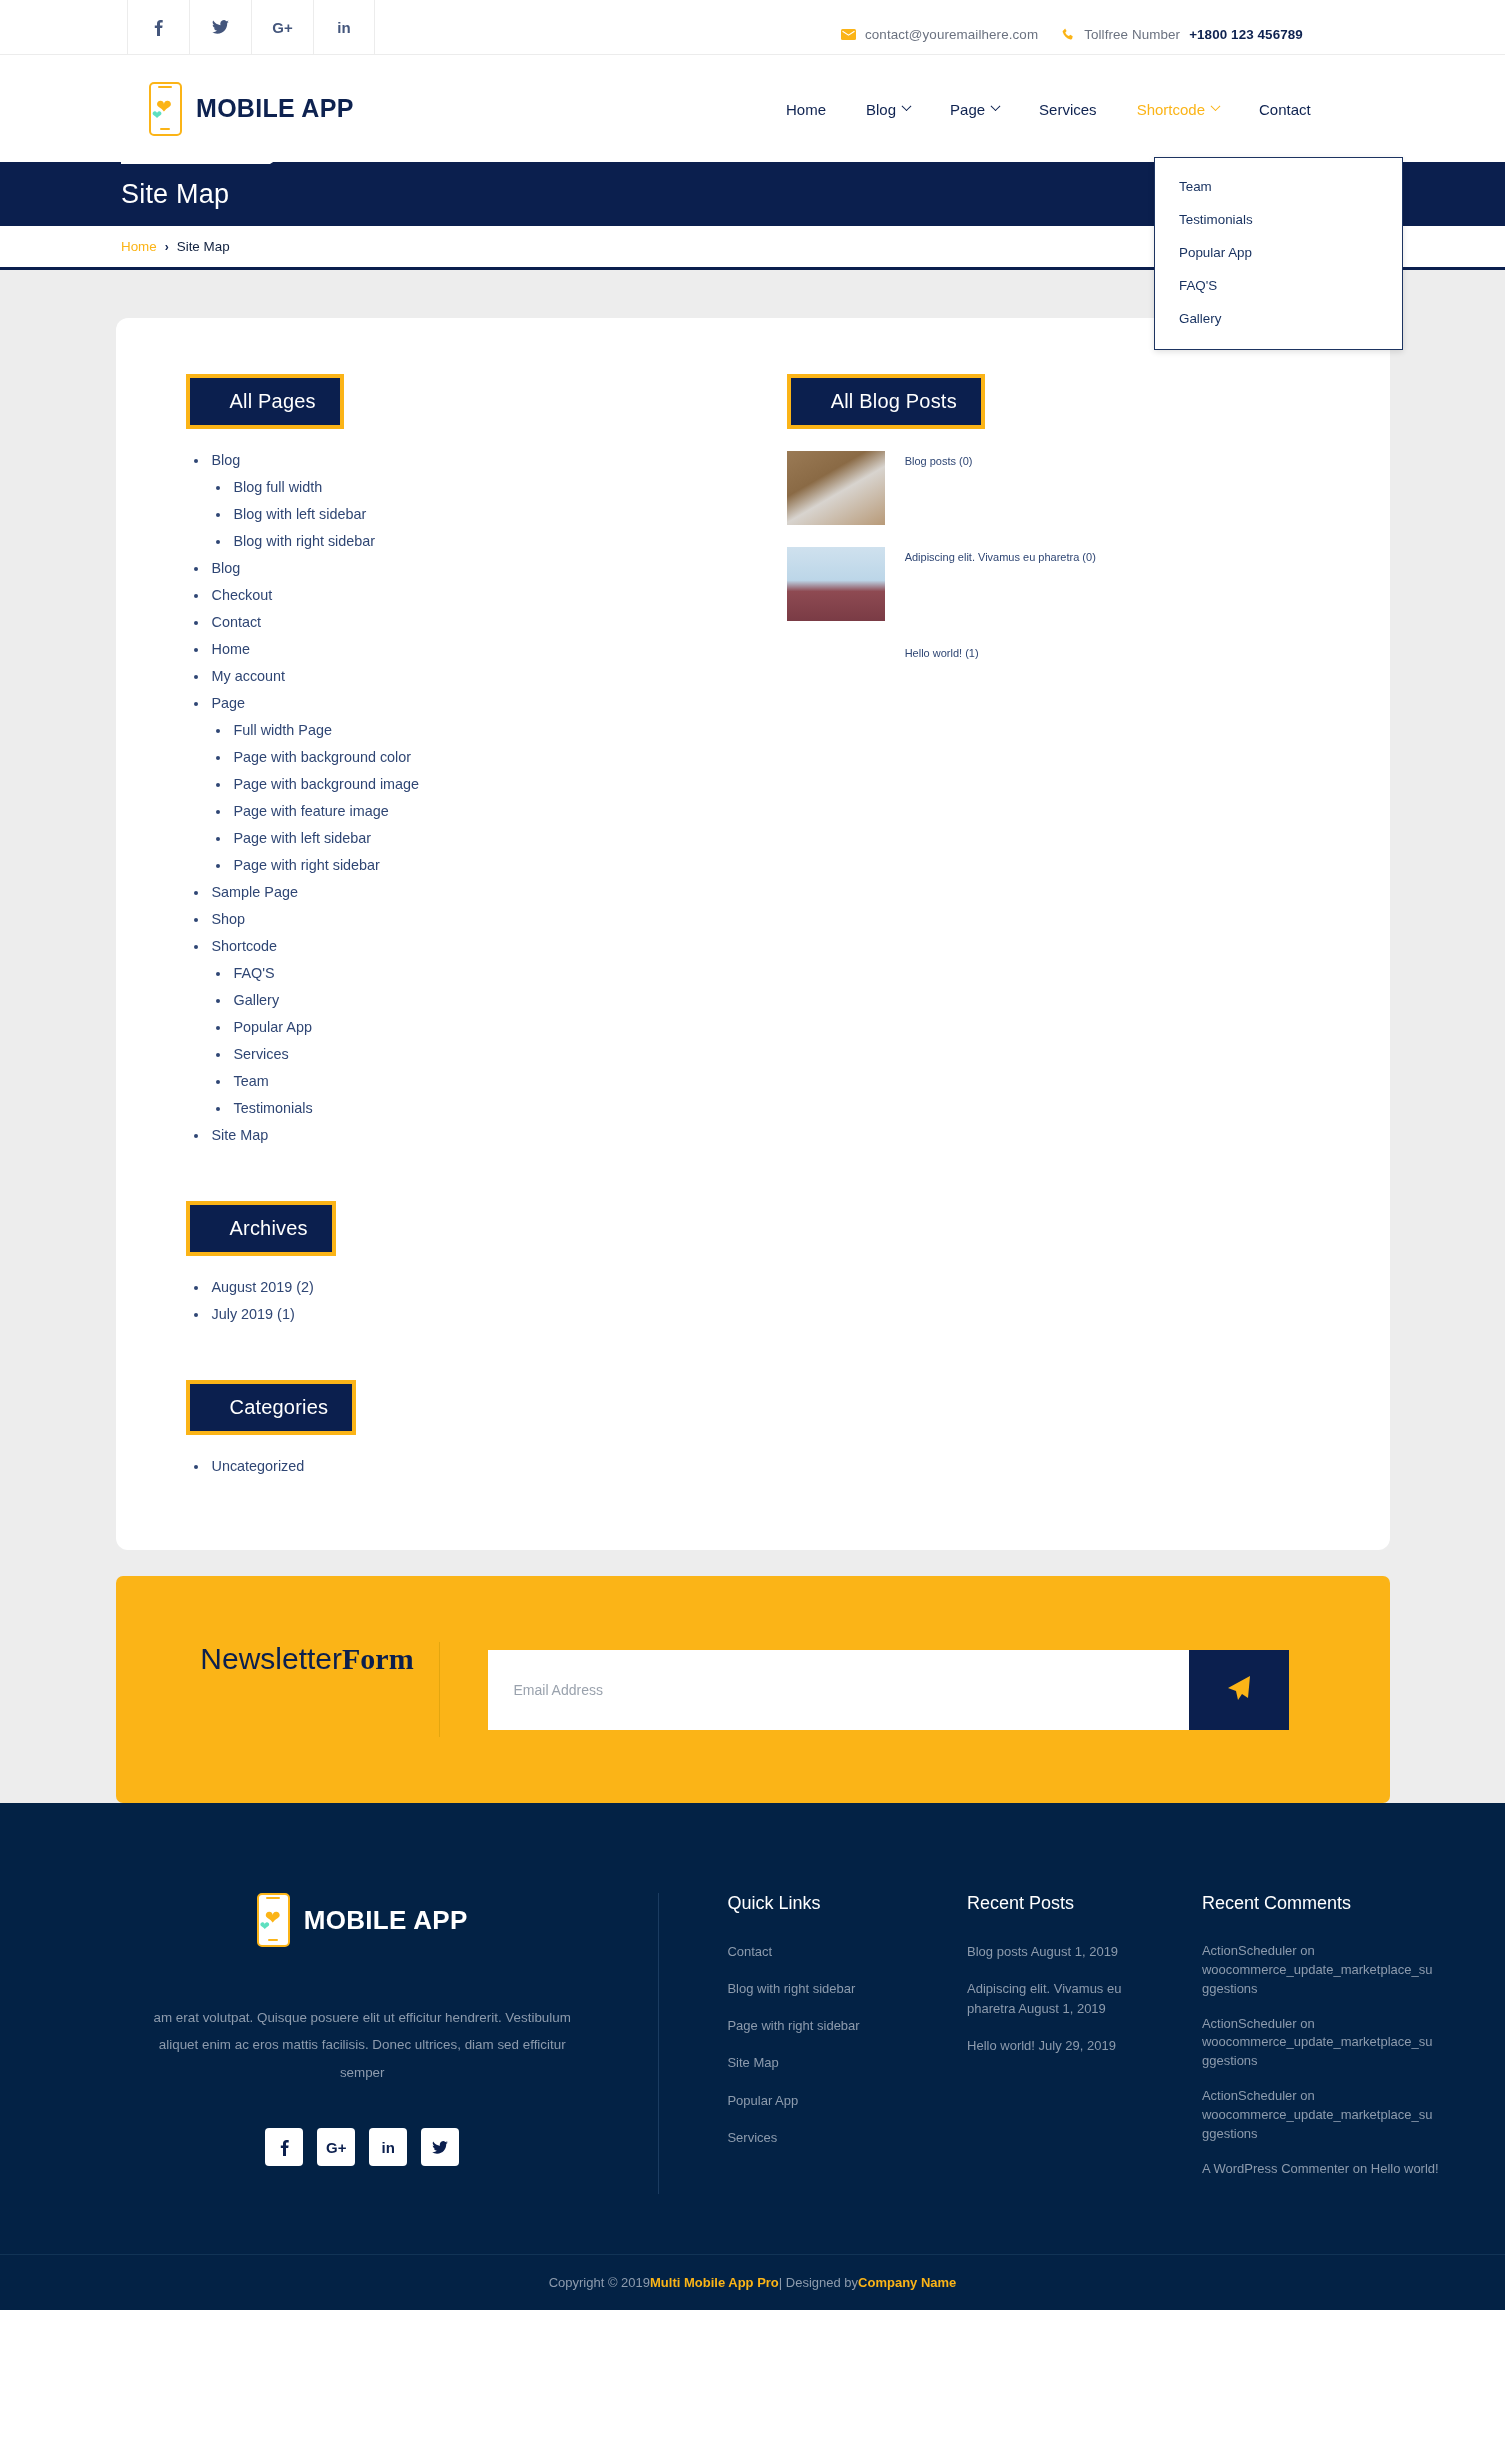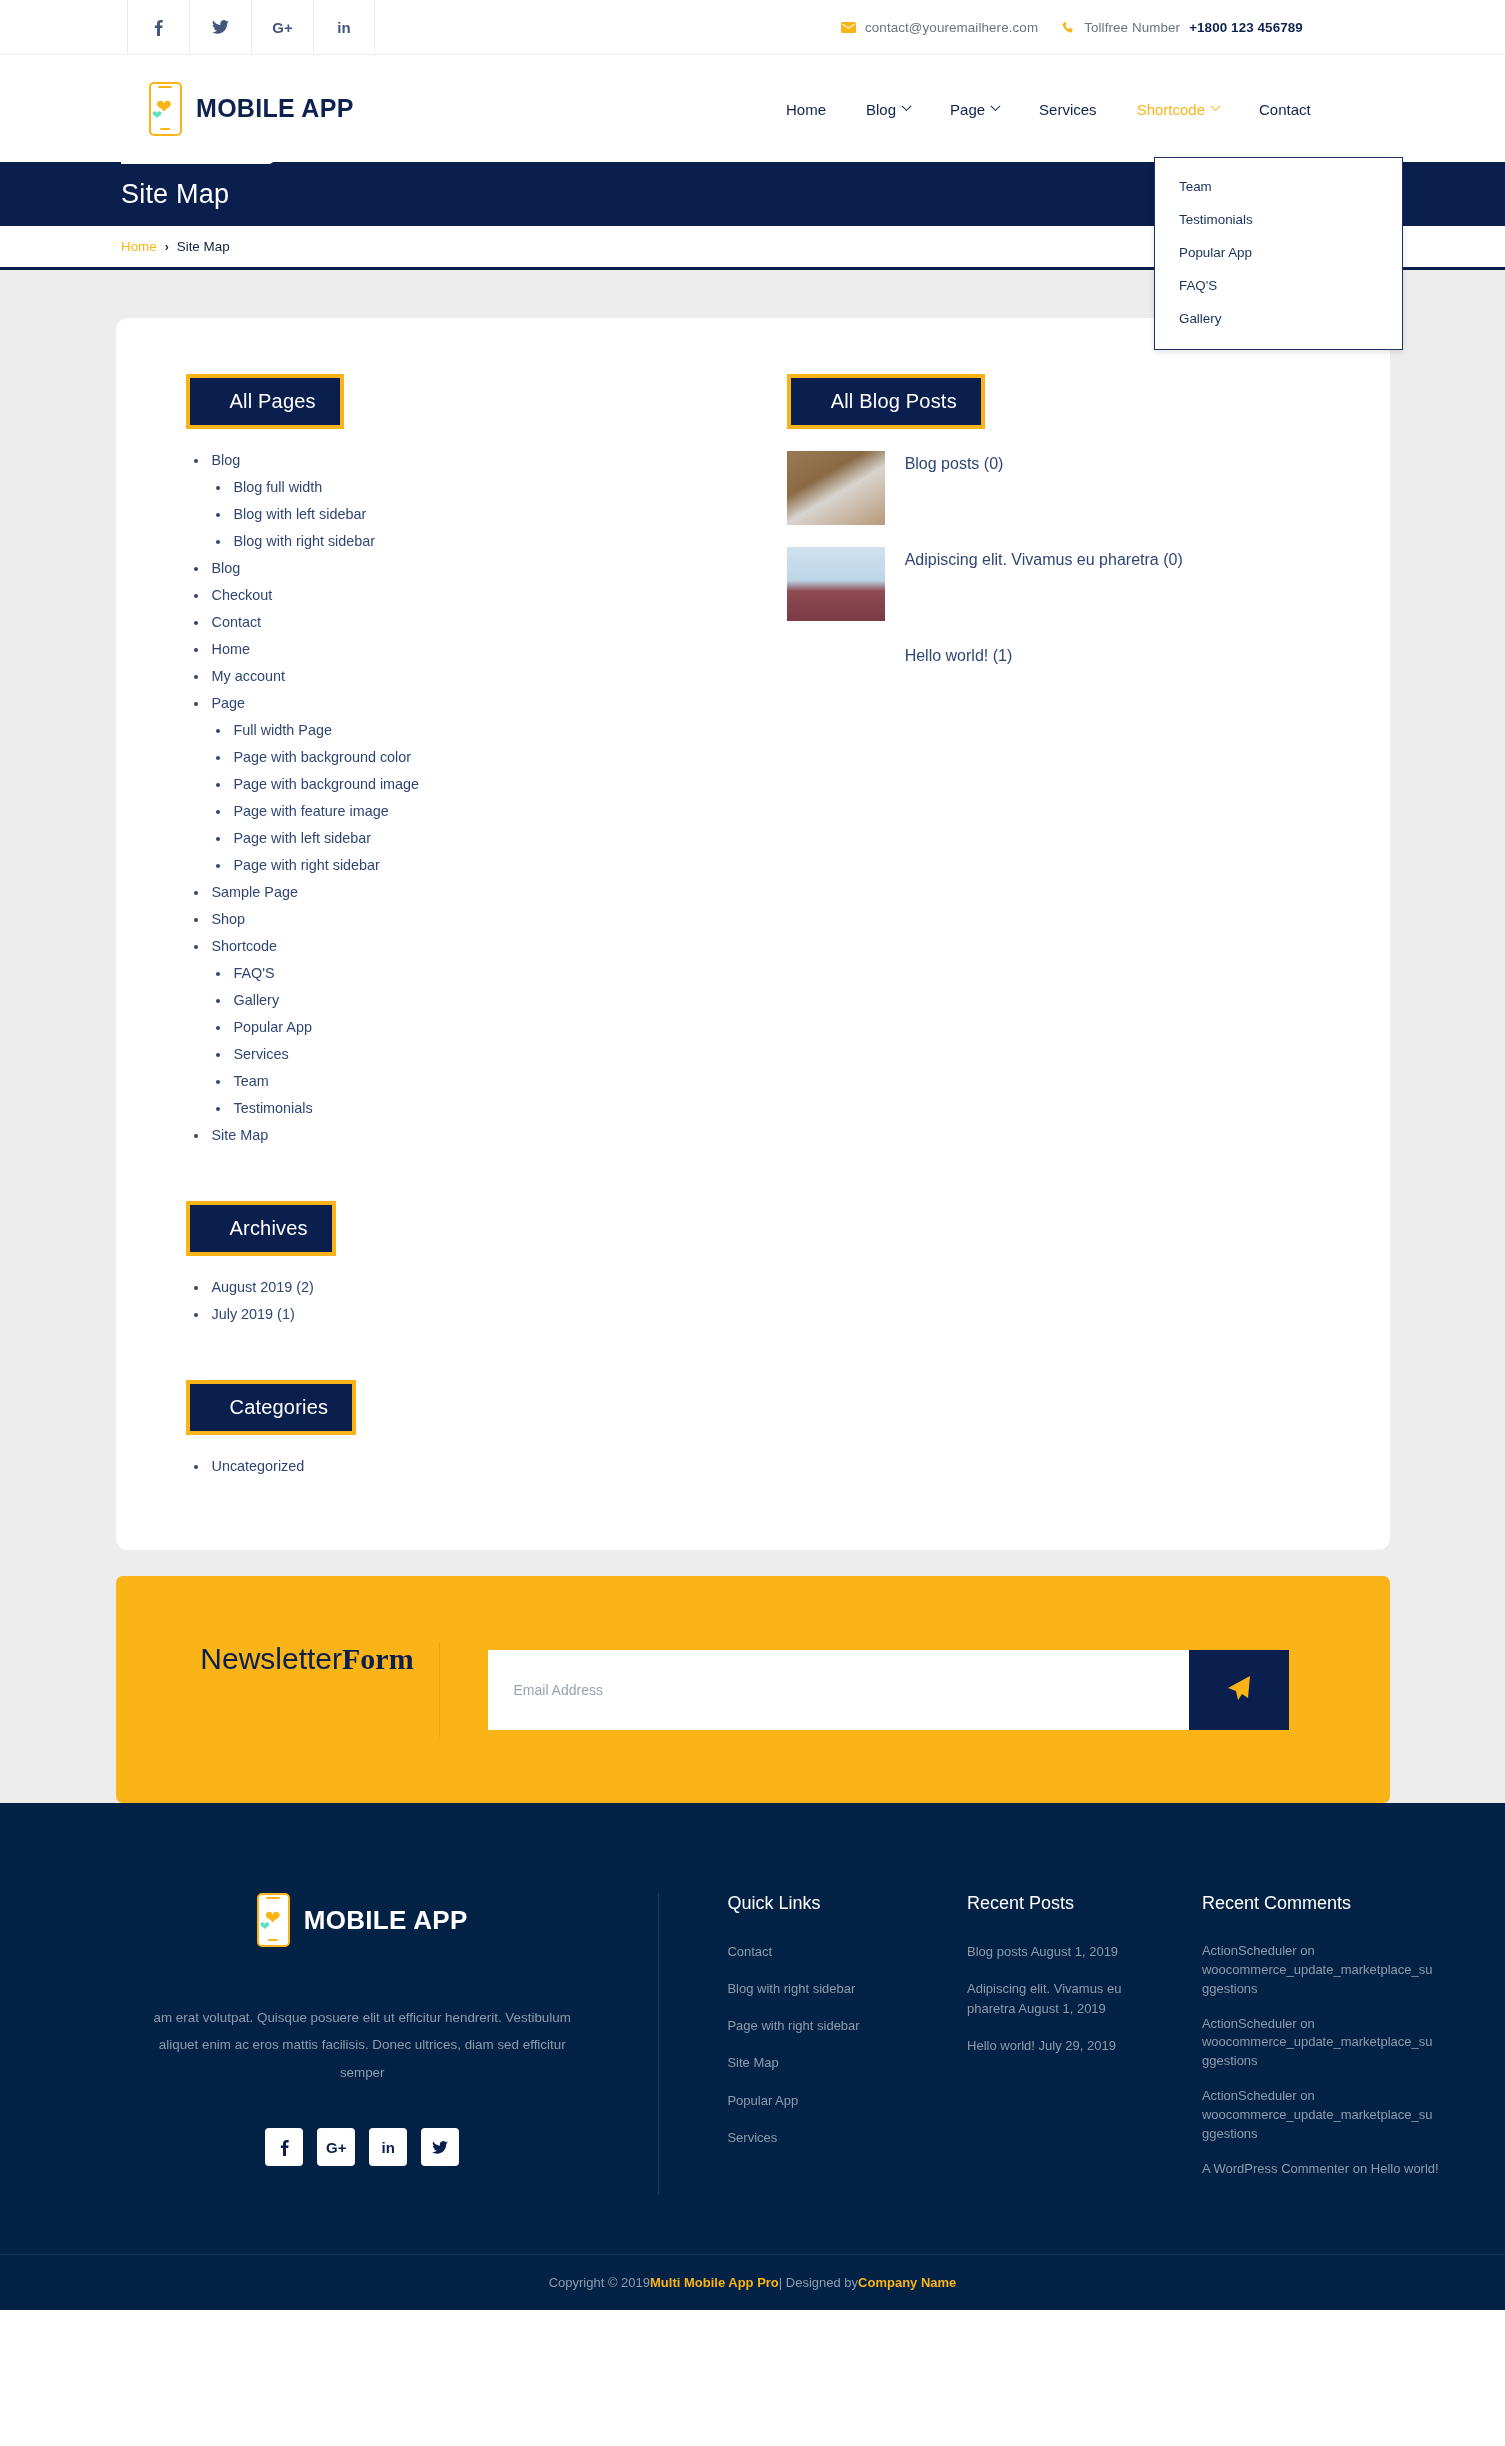--- a/index.html
+++ b/index.html
@@ -34,21 +34,21 @@
     color: #44567c;
     font-size: 15px;
     font-weight: bold;
   }
   .social-strip .sicon:last-child { border-right: 1px solid #ececec; }
   .social-strip .sicon svg { fill: #44567c; }
 
   .topbar-right {
     position: absolute;
     left: 841px;
-    top: 0;
+    top: 7px;
     height: 55px;
     display: flex;
     align-items: center;
     gap: 24px;
   }
   .tb-item { display: flex; align-items: center; gap: 9px; }
   .tb-item .gicon { display:flex; align-items:center; }
   .tb-item .txt { font-size: 13.4px; color: #6b7280; letter-spacing: 0.1px; }
   .tb-item .txt.dark { color: #0e2250; font-weight: bold; }
 
@@ -221,21 +221,21 @@
   
   .post-row { display: flex; align-items: flex-start; margin-top: 22px; min-height: 72px; }
   .post-thumb {
     width: 98px; height: 74px;
     flex: 0 0 98px;
     margin-right: 20px;
     background: #cfd3d8;
     overflow: hidden;
   }
   .post-thumb.empty { background: transparent; }
-  .post-title { font-size: 16px; color: #2f4674; padding-top: 4px; }
+  .post-title { font-size: 11px; color: #2f4674; padding-top: 4px; }
 
   
   .news-wrap { background: #ededed; padding: 26px 0 0 0; position: relative; }
   .news-inner {
     width: 1274px;
     margin: 0 auto;
     background: #fbb417;
     border-radius: 7px;
     height: 227px;
     display: flex;

